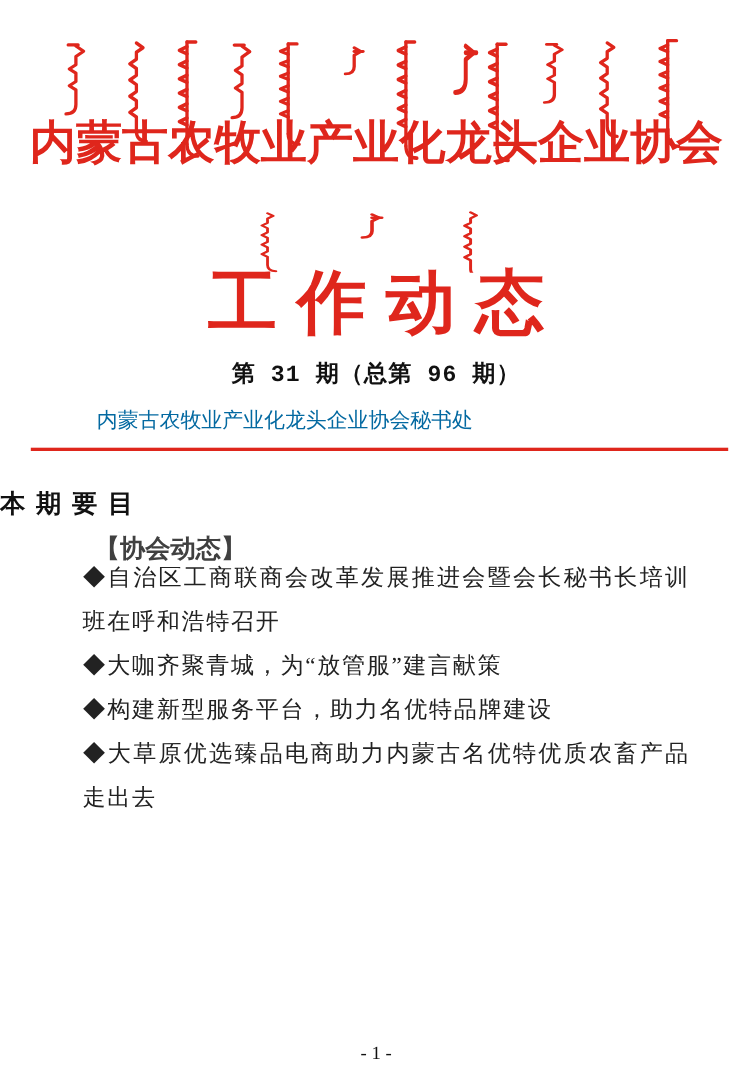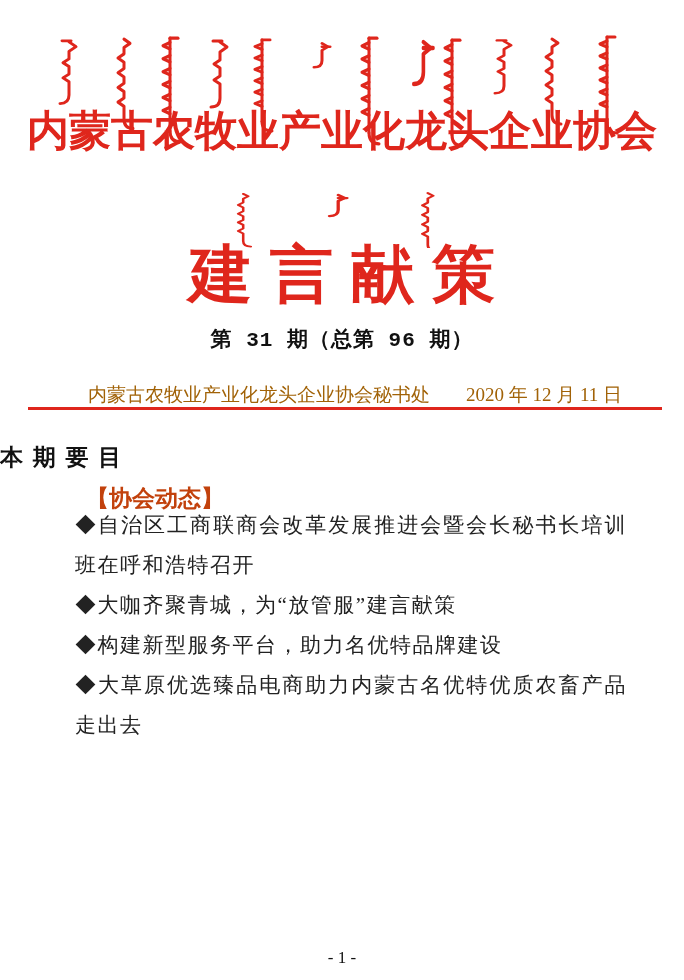--- a/index.html
+++ b/index.html
@@ -39,35 +39,35 @@
   .issue-line {
     position:absolute; top:325px; left:0; width:100%;
     text-align:center;
     font-size:21px; font-weight:bold; color:#111111;
     letter-spacing:1px;
     font-family:Liberation Mono, monospace;
   }
   .pub-row {
     position:absolute; top:369px; left:88px; right:62px;
     display:flex; justify-content:space-between; align-items:baseline;
-    font-size:19px; color:#a16207;margin-top:13px;
+    font-size:19px; color:#0369a1;
   }
   .red-rule {
     position:absolute; top:407px; left:28px; right:22px;
     height:3px; background:var(--accent);
   }
   
   .toc-heading {
     position:absolute; top:442px; left:0; width:100%;
     font-size:23px; font-weight:bold; color:#111111;
     letter-spacing:2px;
   }
   .section-title {
     position:absolute; top:483px; left:86px;
-    font-size:23px; font-weight:bold; color:#c2410c;
+    font-size:23px; font-weight:bold; color:#404040;
     font-family:"Liberation Sans", sans-serif;
   }
   .toc-list {
     position:absolute; top:505px; left:75px; width:552px;
     font-size:21px; line-height:40px;
     color:#222222;
     text-align:justify;
     letter-spacing:1.5px;
   }
   .toc-list p { margin:0; }
@@ -122,27 +122,26 @@
   </svg>
 
   <div class="org-name">内蒙古农牧业产业化龙头企业协会</div>
 
   <svg class="mongolian-row-2" viewBox="0 0 250 58">
     <use href="#mg-b" transform="translate(8,2) scale(0.85,0.62)"></use>
     <use href="#mg-d" transform="translate(100,2) scale(1.1,0.75)"></use>
     <use href="#mg-b" transform="translate(192,1) scale(0.9,0.68)"></use>
   </svg>
 
-  <div class="bulletin-title">建言献策</div>
+  <div class="bulletin-title">工作动态</div>
 
   <div class="issue-line">第 31 期（总第 96 期）</div>
 
   <div class="pub-row">
     <span>内蒙古农牧业产业化龙头企业协会秘书处</span>
-    <span>2020 年 12 月 11 日</span>
   </div>
 
   <div class="red-rule"></div>
 
   <div class="toc-heading">本 期 要 目</div>
 
   <div class="section-title">【协会动态】</div>
 
   <div class="toc-list">
     <p>◆自治区工商联商会改革发展推进会暨会长秘书长培训班在呼和浩特召开</p>

